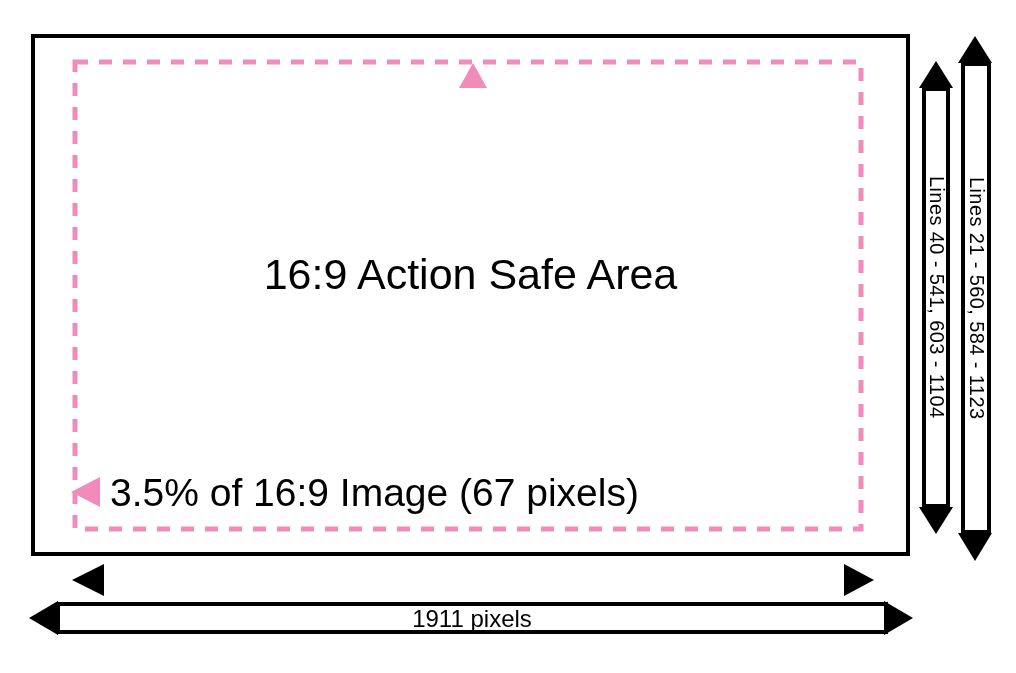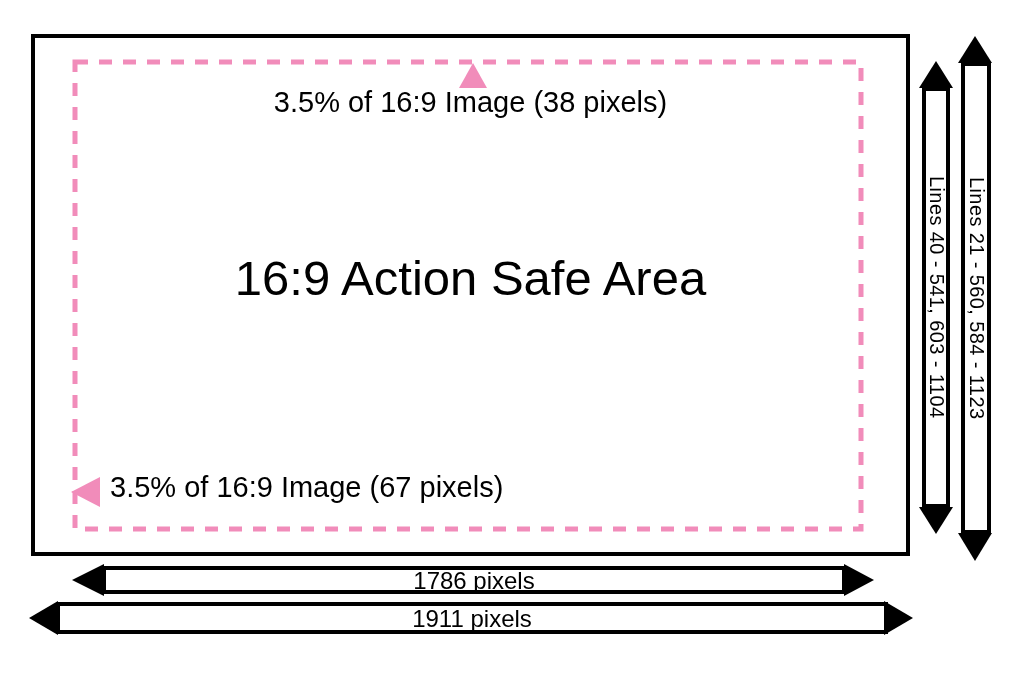--- a/index.html
+++ b/index.html
@@ -23,35 +23,35 @@
   .overlay {
     position: absolute;
     left: 0; top: 0;
     width: 1016px; height: 673px;
   }
   .title {
     position: absolute;
     left: 31px; top: 250px;
     width: 879px;
     text-align: center;
-    font-size: 49px;
+    font-size: 43px;
     white-space: nowrap;
   }
   .top-label {
     position: absolute;
     left: 31px; top: 86px;
     width: 879px;
     text-align: center;
     font-size: 29px;
     white-space: nowrap;
   }
   .bl-label {
     position: absolute;
     left: 110px; top: 471px;
-    font-size: 29px;
+    font-size: 39px;
     white-space: nowrap;
   }
   .v-body {
     position: absolute;
     box-sizing: border-box;
     border: 4px solid #000000;
     background: #ffffff;
     display: flex;
     align-items: center;
     justify-content: center;
@@ -93,35 +93,31 @@
     <polygon points="936,534 919,507 953,507" fill="#000000"></polygon>
     <polygon points="975,36 958,63 992,63" fill="#000000"></polygon>
     <polygon points="975,561 958,533 992,533" fill="#000000"></polygon>
 
     <polygon points="72,580 104,564 104,596" fill="#000000"></polygon>
     <polygon points="874,580 844,564 844,596" fill="#000000"></polygon>
     <polygon points="29,618 58,601 58,635" fill="#000000"></polygon>
     <polygon points="913,618 884,601 884,635" fill="#000000"></polygon>
   </svg>
 
-  <div class="top-label">3.5% of 16:9 Image (38 pixels)</div>
 
   <div class="title">16:9 Action Safe Area</div>
 
   <div class="bl-label">3.5% of 16:9 Image (67 pixels)</div>
 
   <div class="v-body v-inner">
     <span>Lines 40 - 541, 603 - 1104</span>
   </div>
 
   <div class="v-body v-outer">
     <span>Lines 21 - 560, 584 - 1123</span>
   </div>
 
-  <div class="h-body h-1786">
-    <span>1786 pixels</span>
-  </div>
 
   <div class="h-body h-1920">
     <span>1911 pixels</span>
   </div>
 
 </div>
 
 </body></html>

